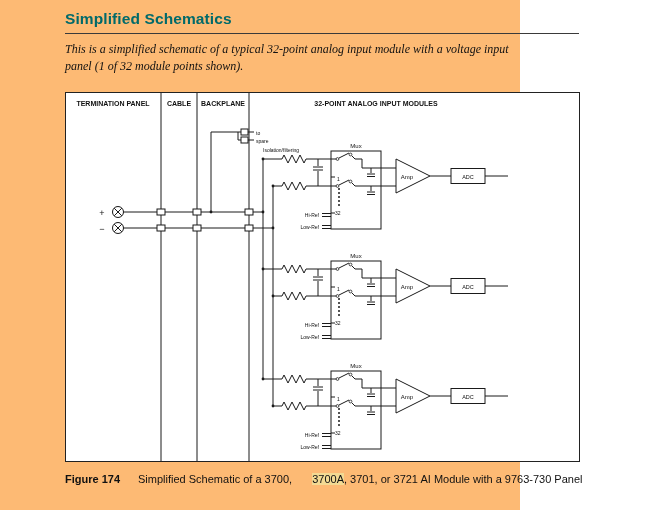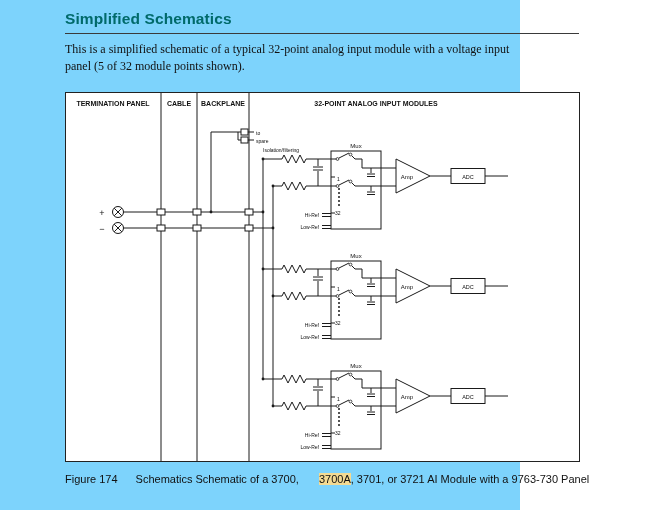--- a/index.html
+++ b/index.html
@@ -1,32 +1,32 @@
 <!DOCTYPE html>
 <html><head>
 <meta charset="utf-8">
 <style>
   html,body { margin:0; padding:0; width:645px; height:510px; background:#ffffff; overflow:hidden;
               font-family:"Liberation Sans",sans-serif; }
-  .page { position:relative; width:520px; height:510px; background:#7dd3fc; }
+  .page { position:relative; width:520px; height:510px; background:#fdba74; }
 
   .title { position:absolute; left:65px; top:10px; margin:0; font-size:15.5px; font-weight:bold;
            color:#006a6a; letter-spacing:0.1px; }
   .rule  { position:absolute; left:65px; top:33px; width:514px; height:0; border-top:1px solid #3a3a3a; }
 
   .intro { position:absolute; left:65px; top:41px; margin:0; font-family:"Liberation Serif",serif;
-           font-size:12px; line-height:16.5px; color:#111; white-space:nowrap; }
+           font-size:12px; line-height:16.5px; color:#111; white-space:nowrap;font-style:italic; }
   .intro .line { display:block; }
 
   .diagram { position:absolute; left:65px; top:92px; width:513px; height:368px;
              border:1px solid #222; background:#fff; }
   .diagram svg { display:block; }
 
   .caption { position:absolute; left:65px; top:473px; margin:0; font-size:11px; color:#111; white-space:nowrap; }
-  .figlabel { font-weight:normal; margin-right:18px; }
+  .figlabel { font-weight:bold; margin-right:18px; }
   .hl { background:#f3da93;margin-left:17px; }
 
   
   .w   { stroke:#1a1a1a; stroke-width:1; fill:none; }
   .box { stroke:#1a1a1a; stroke-width:1; fill:#ffffff; }
   .dot { fill:#1a1a1a; stroke:none; }
   .sw  { stroke:#1a1a1a; stroke-width:0.8; fill:#ffffff; }
   text { font-family:"Liberation Sans",sans-serif; fill:#111; }
   .hdr { font-size:7px; font-weight:bold; }
   .t5  { font-size:5px; }
@@ -38,21 +38,21 @@
 </head>
 <body>
 
 <div class="page">
 
   <h1 class="title">Simplified Schematics</h1>
   <div class="rule"></div>
 
   <p class="intro">
     <span class="line">This is a simplified schematic of a typical 32-point analog input module with a voltage input</span>
-    <span class="line">panel (5 of 32 module points shown).</span>
+    <span class="line">panel (1 of 32 module points shown).</span>
   </p>
 
   <div class="diagram">
     <svg width="513" height="368" viewBox="0 0 513 368">
 
       <path class="w" d="M95,0 V368 M131,0 V368 M183,0 V368"></path>
 
       <text x="47" y="13" class="hdr" text-anchor="middle">TERMINATION PANEL</text>
       <text x="113" y="13" class="hdr" text-anchor="middle">CABLE</text>
       <text x="157" y="13" class="hdr" text-anchor="middle">BACKPLANE</text>
@@ -207,16 +207,16 @@
         <text x="341" y="85.5" class="t6" text-anchor="middle">Amp</text>
         <path class="w" d="M364,83 H385 M419,83 H442"></path>
         <rect x="385" y="75.5" width="34" height="15" class="box"></rect>
         <text x="402" y="85.5" class="t55" text-anchor="middle">ADC</text>
       </g>
 
     </svg>
   </div>
 
   <p class="caption">
-    <span class="figlabel">Figure 174</span><span>Schematics Schematic of a 3700, </span><span class="hl">3700A</span><span>, 3701, or 3721 AI Module with a 9763-730 Panel</span>
+    <span class="figlabel">Figure 174</span><span>Simplified Schematic of a 3700, </span><span class="hl">3700A</span><span>, 3701, or 3721 AI Module with a 9763-730 Panel</span>
   </p>
 
 </div>
 
 </body></html>

